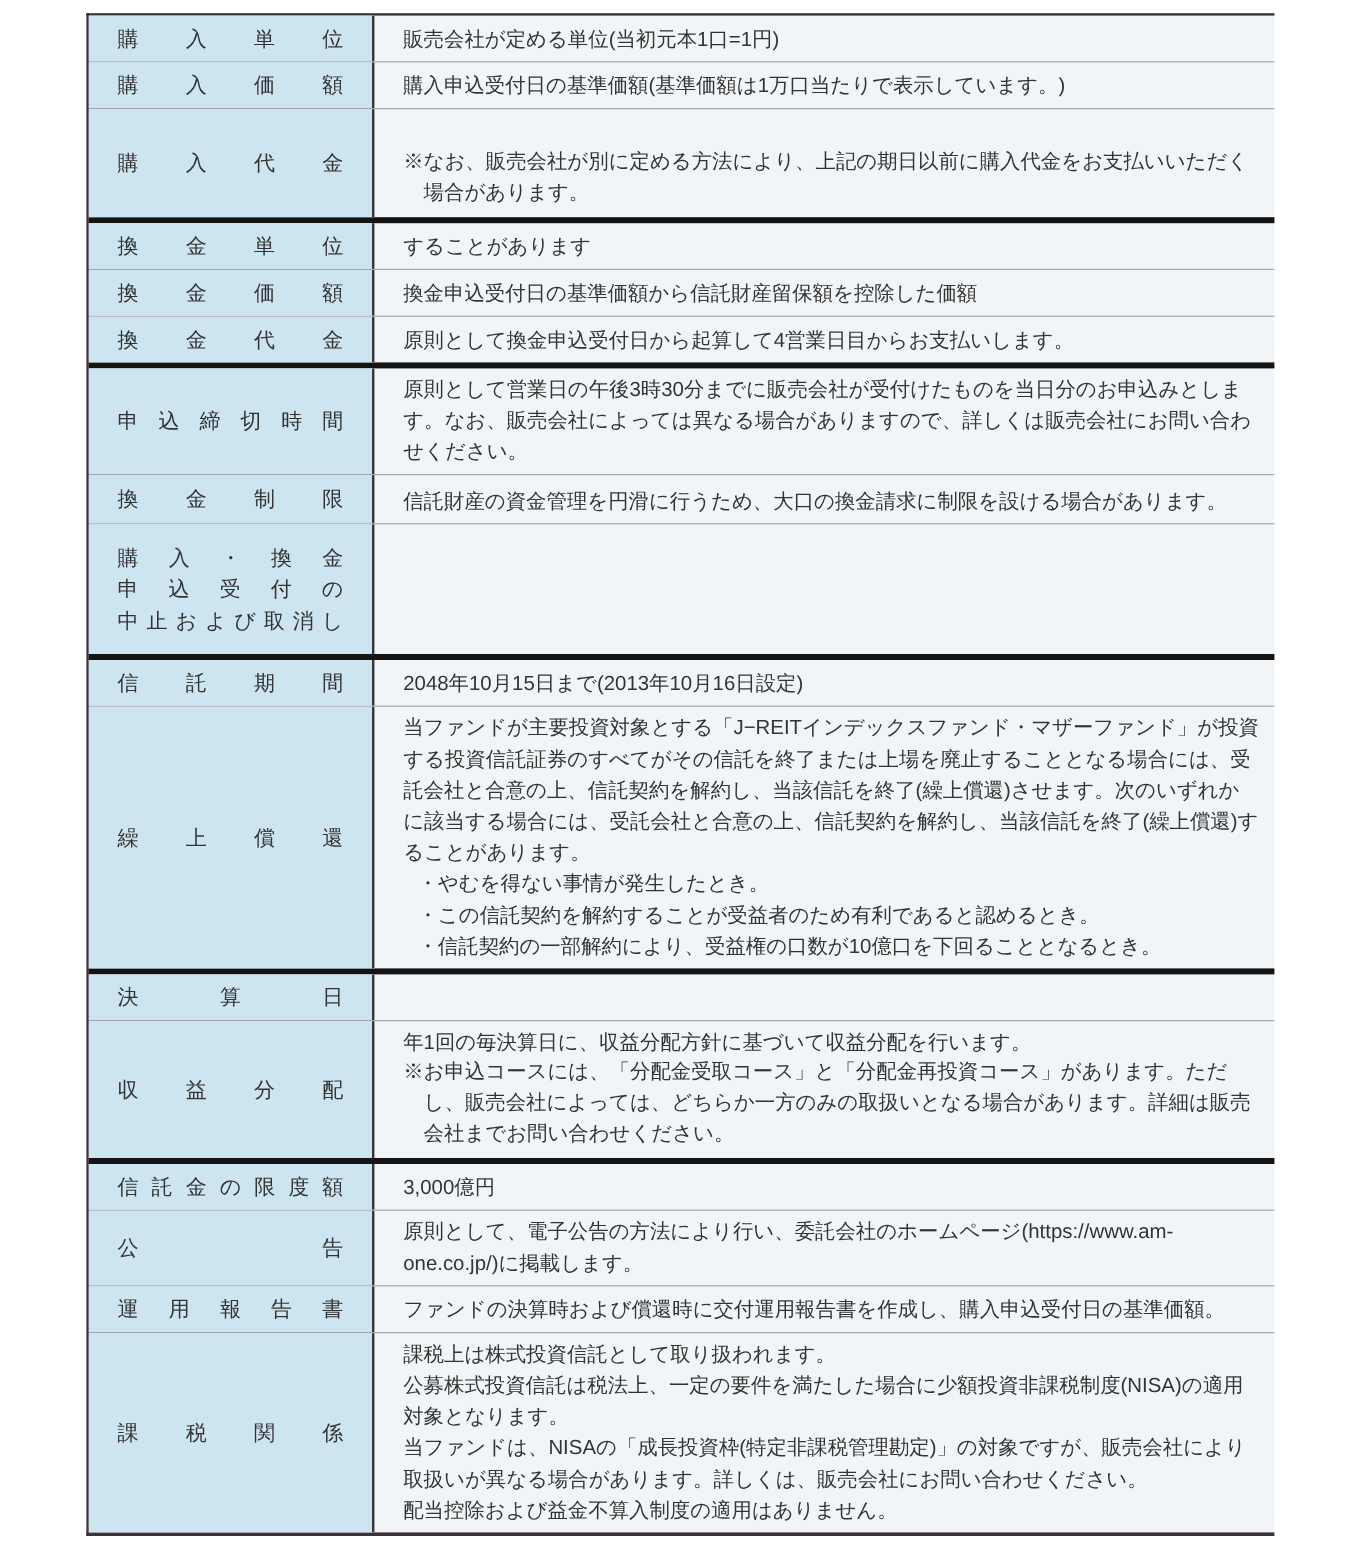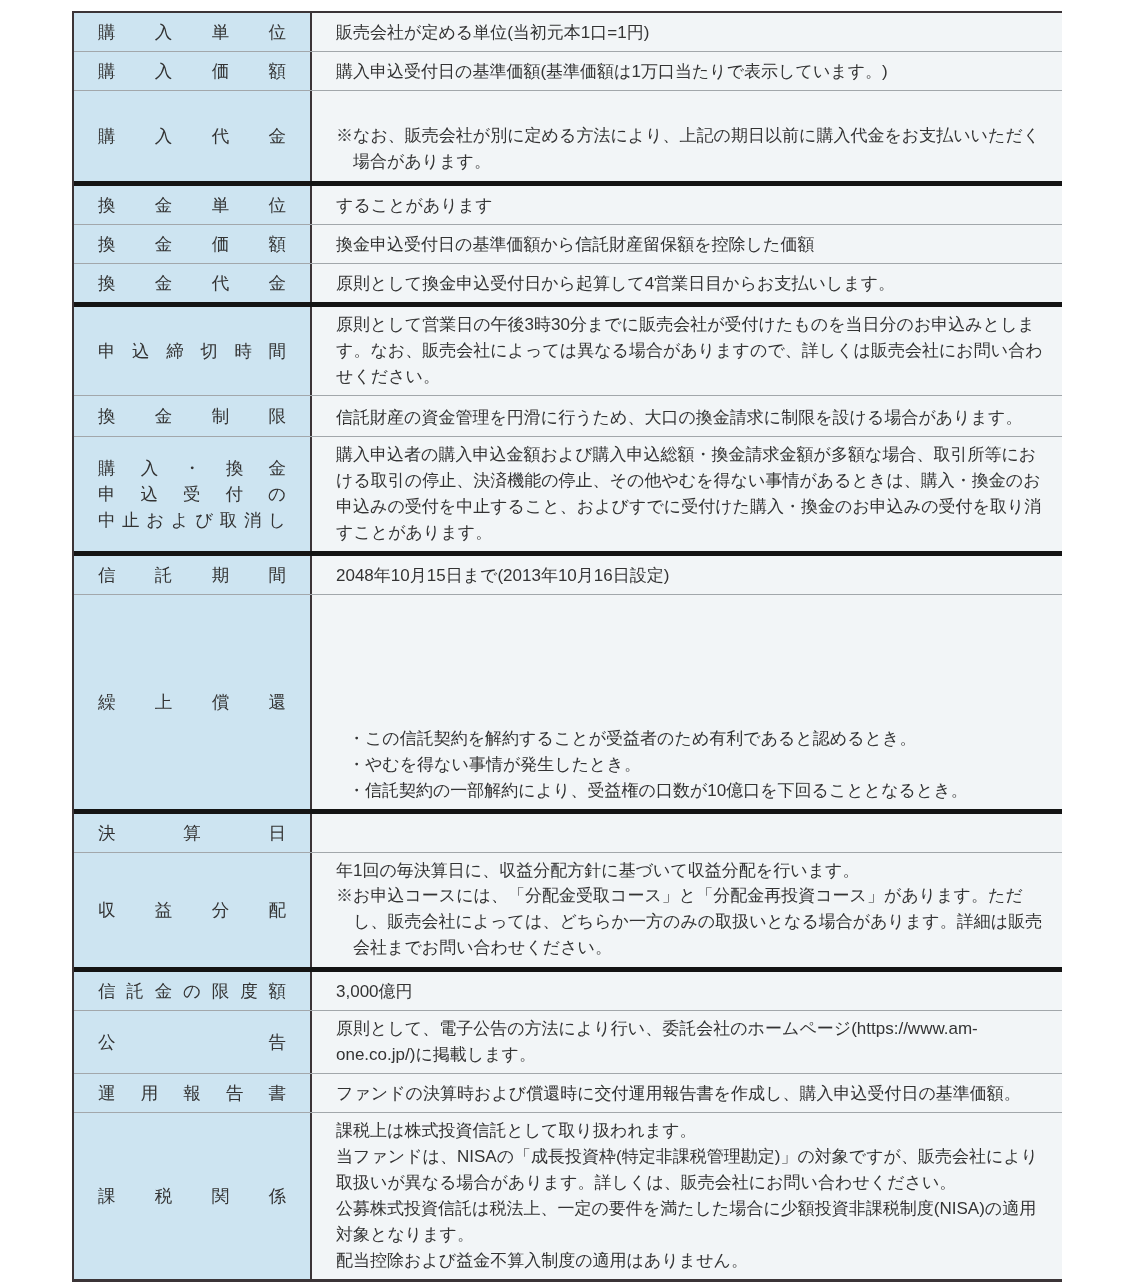--- a/index.html
+++ b/index.html
@@ -198,23 +198,20 @@
             <span>中</span>
             <span>止</span>
             <span>お</span>
             <span>よ</span>
             <span>び</span>
             <span>取</span>
             <span>消</span>
             <span>し</span>
           </div>
         </div>
-        <div class="cnt">
-          <p class="p">購入申込者の購入申込金額および購入申込総額・換金請求金額が多額な場合、取引所等における取引の停止、決済機能の停止、その他やむを得ない事情があるときは、購入・換金のお申込みの受付を中止すること、およびすでに受付けた購入・換金のお申込みの受付を取り消すことがあります。</p>
-        </div>
       </div>
       <div class="row" style="min-height: 34px;">
         <div class="lbl">
           <div class="lbl-line">
             <span>信</span>
             <span>託</span>
             <span>期</span>
             <span>間</span>
           </div>
         </div>
@@ -225,22 +222,23 @@
       <div class="row group-end" style="min-height: 219px;">
         <div class="lbl">
           <div class="lbl-line">
             <span>繰</span>
             <span>上</span>
             <span>償</span>
             <span>還</span>
           </div>
         </div>
         <div class="cnt">
+          <p class="p">当ファンドが主要投資対象とする「J−REITインデックスファンド・マザーファンド」が投資する投資信託証券のすべてがその信託を終了または上場を廃止することとなる場合には、受託会社と合意の上、信託契約を解約し、当該信託を終了(繰上償還)させます。次のいずれかに該当する場合には、受託会社と合意の上、信託契約を解約し、当該信託を終了(繰上償還)することがあります。</p>
+          <p class="bullet">・やむを得ない事情が発生したとき。</p>
           <p class="bullet">・この信託契約を解約することが受益者のため有利であると認めるとき。</p>
-          <p class="bullet">・やむを得ない事情が発生したとき。</p>
           <p class="bullet">・信託契約の一部解約により、受益権の口数が10億口を下回ることとなるとき。</p>
         </div>
       </div>
       <div class="row" style="min-height: 35px;">
         <div class="lbl">
           <div class="lbl-line">
             <span>決</span>
             <span>算</span>
             <span>日</span>
           </div>
@@ -305,19 +303,19 @@
         <div class="lbl">
           <div class="lbl-line">
             <span>課</span>
             <span>税</span>
             <span>関</span>
             <span>係</span>
           </div>
         </div>
         <div class="cnt">
           <p class="p">課税上は株式投資信託として取り扱われます。</p>
+          <p class="p">公募株式投資信託は税法上、一定の要件を満たした場合に少額投資非課税制度(NISA)の適用対象となります。</p>
           <p class="p">当ファンドは、NISAの「成長投資枠(特定非課税管理勘定)」の対象ですが、販売会社により取扱いが異なる場合があります。詳しくは、販売会社にお問い合わせください。</p>
-          <p class="p">公募株式投資信託は税法上、一定の要件を満たした場合に少額投資非課税制度(NISA)の適用対象となります。</p>
           <p class="p">配当控除および益金不算入制度の適用はありません。</p>
         </div>
       </div>
     </div>
 </div>
 
 </body></html>

